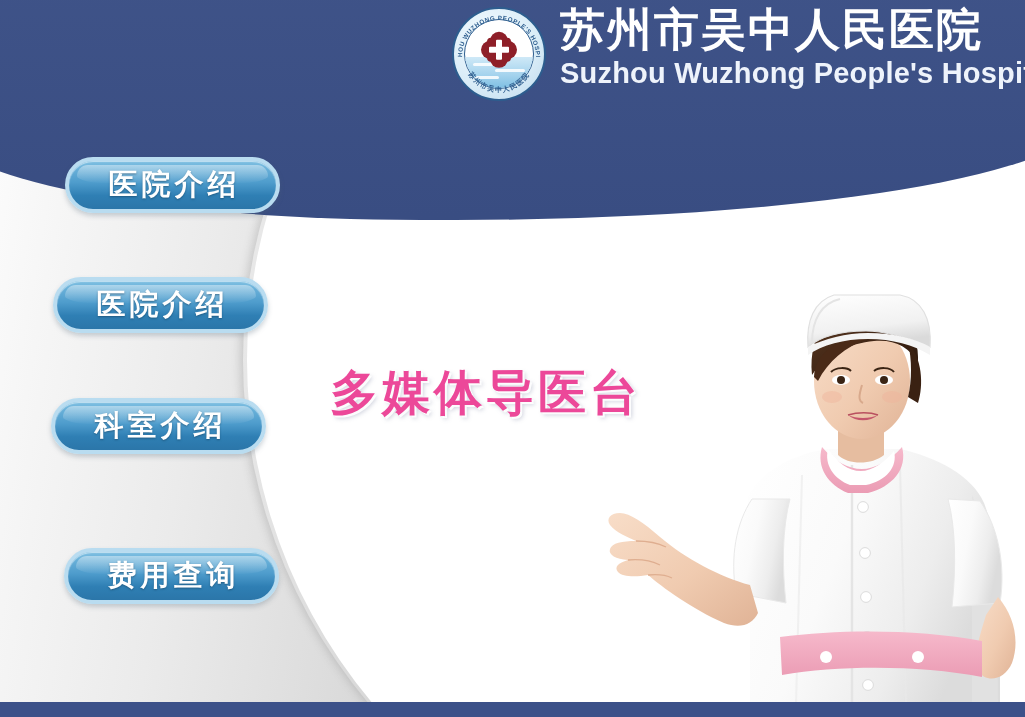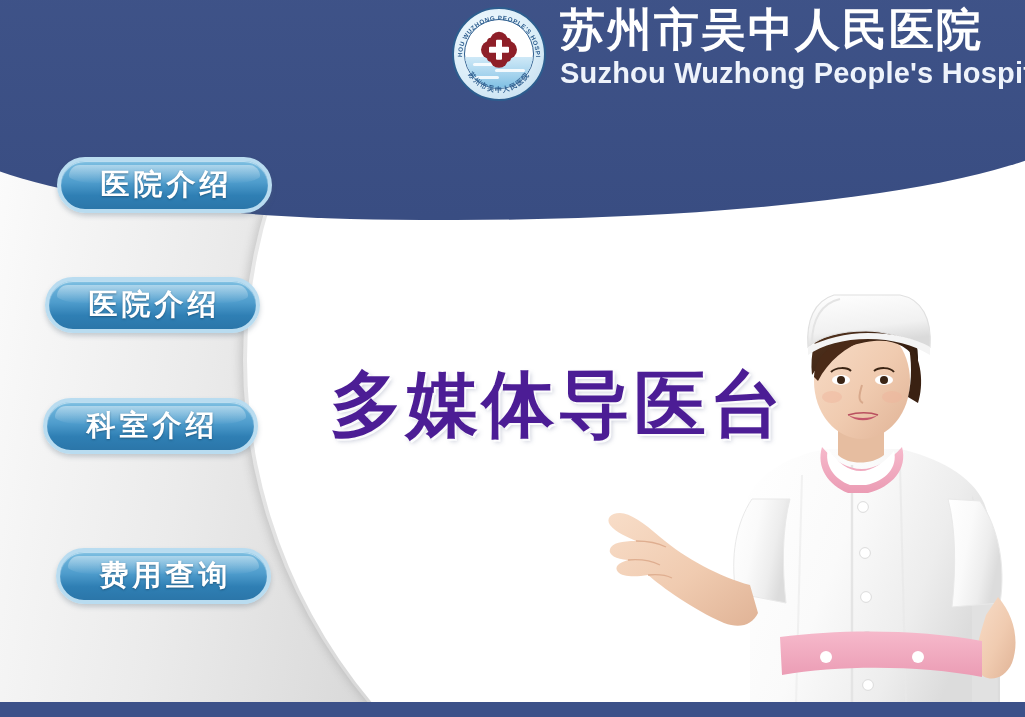--- a/index.html
+++ b/index.html
@@ -204,21 +204,21 @@
     line-height: 1.15;
     letter-spacing: .2px;
     margin-top: 2px;
     white-space: nowrap;
     font-family: "Liberation Sans", sans-serif;
   }
 
   
   .nav {
     position: absolute;
-    left: 0; top: 0;
+    left: 8px; top: 0;
     width: 330px; height: 531px;
   }
   .nav-btn {
     position: absolute;
     display: flex;
     align-items: center;
     justify-content: center;
     width: 215px;
     height: 56px;
     border-radius: 28px;
@@ -258,22 +258,22 @@
   }
   #btn0 { left: 57px; top: 157px; }
   #btn1 { left: 45px; top: 277px; }
   #btn2 { left: 43px; top: 398px; }
   #btn3 { left: 56px; top: 517px; margin-top: 31px; }
 
   
   .headline {
     position: absolute;
     left: 330px; top: 368px;
-    color: #4c1d95;
-    font-size: 72px;
+    color: #ec4899;
+    font-size: 48px;
     font-weight: bold;
     letter-spacing: 4px;
     line-height: 1;
     font-family: "DejaVu Sans", "Liberation Sans", sans-serif;
     text-shadow: 2px 2px 0 rgba(255,255,255,0.9), 3px 3px 4px rgba(120,130,160,0.35);
     white-space: nowrap;
   }
 
   
   .nurse {

